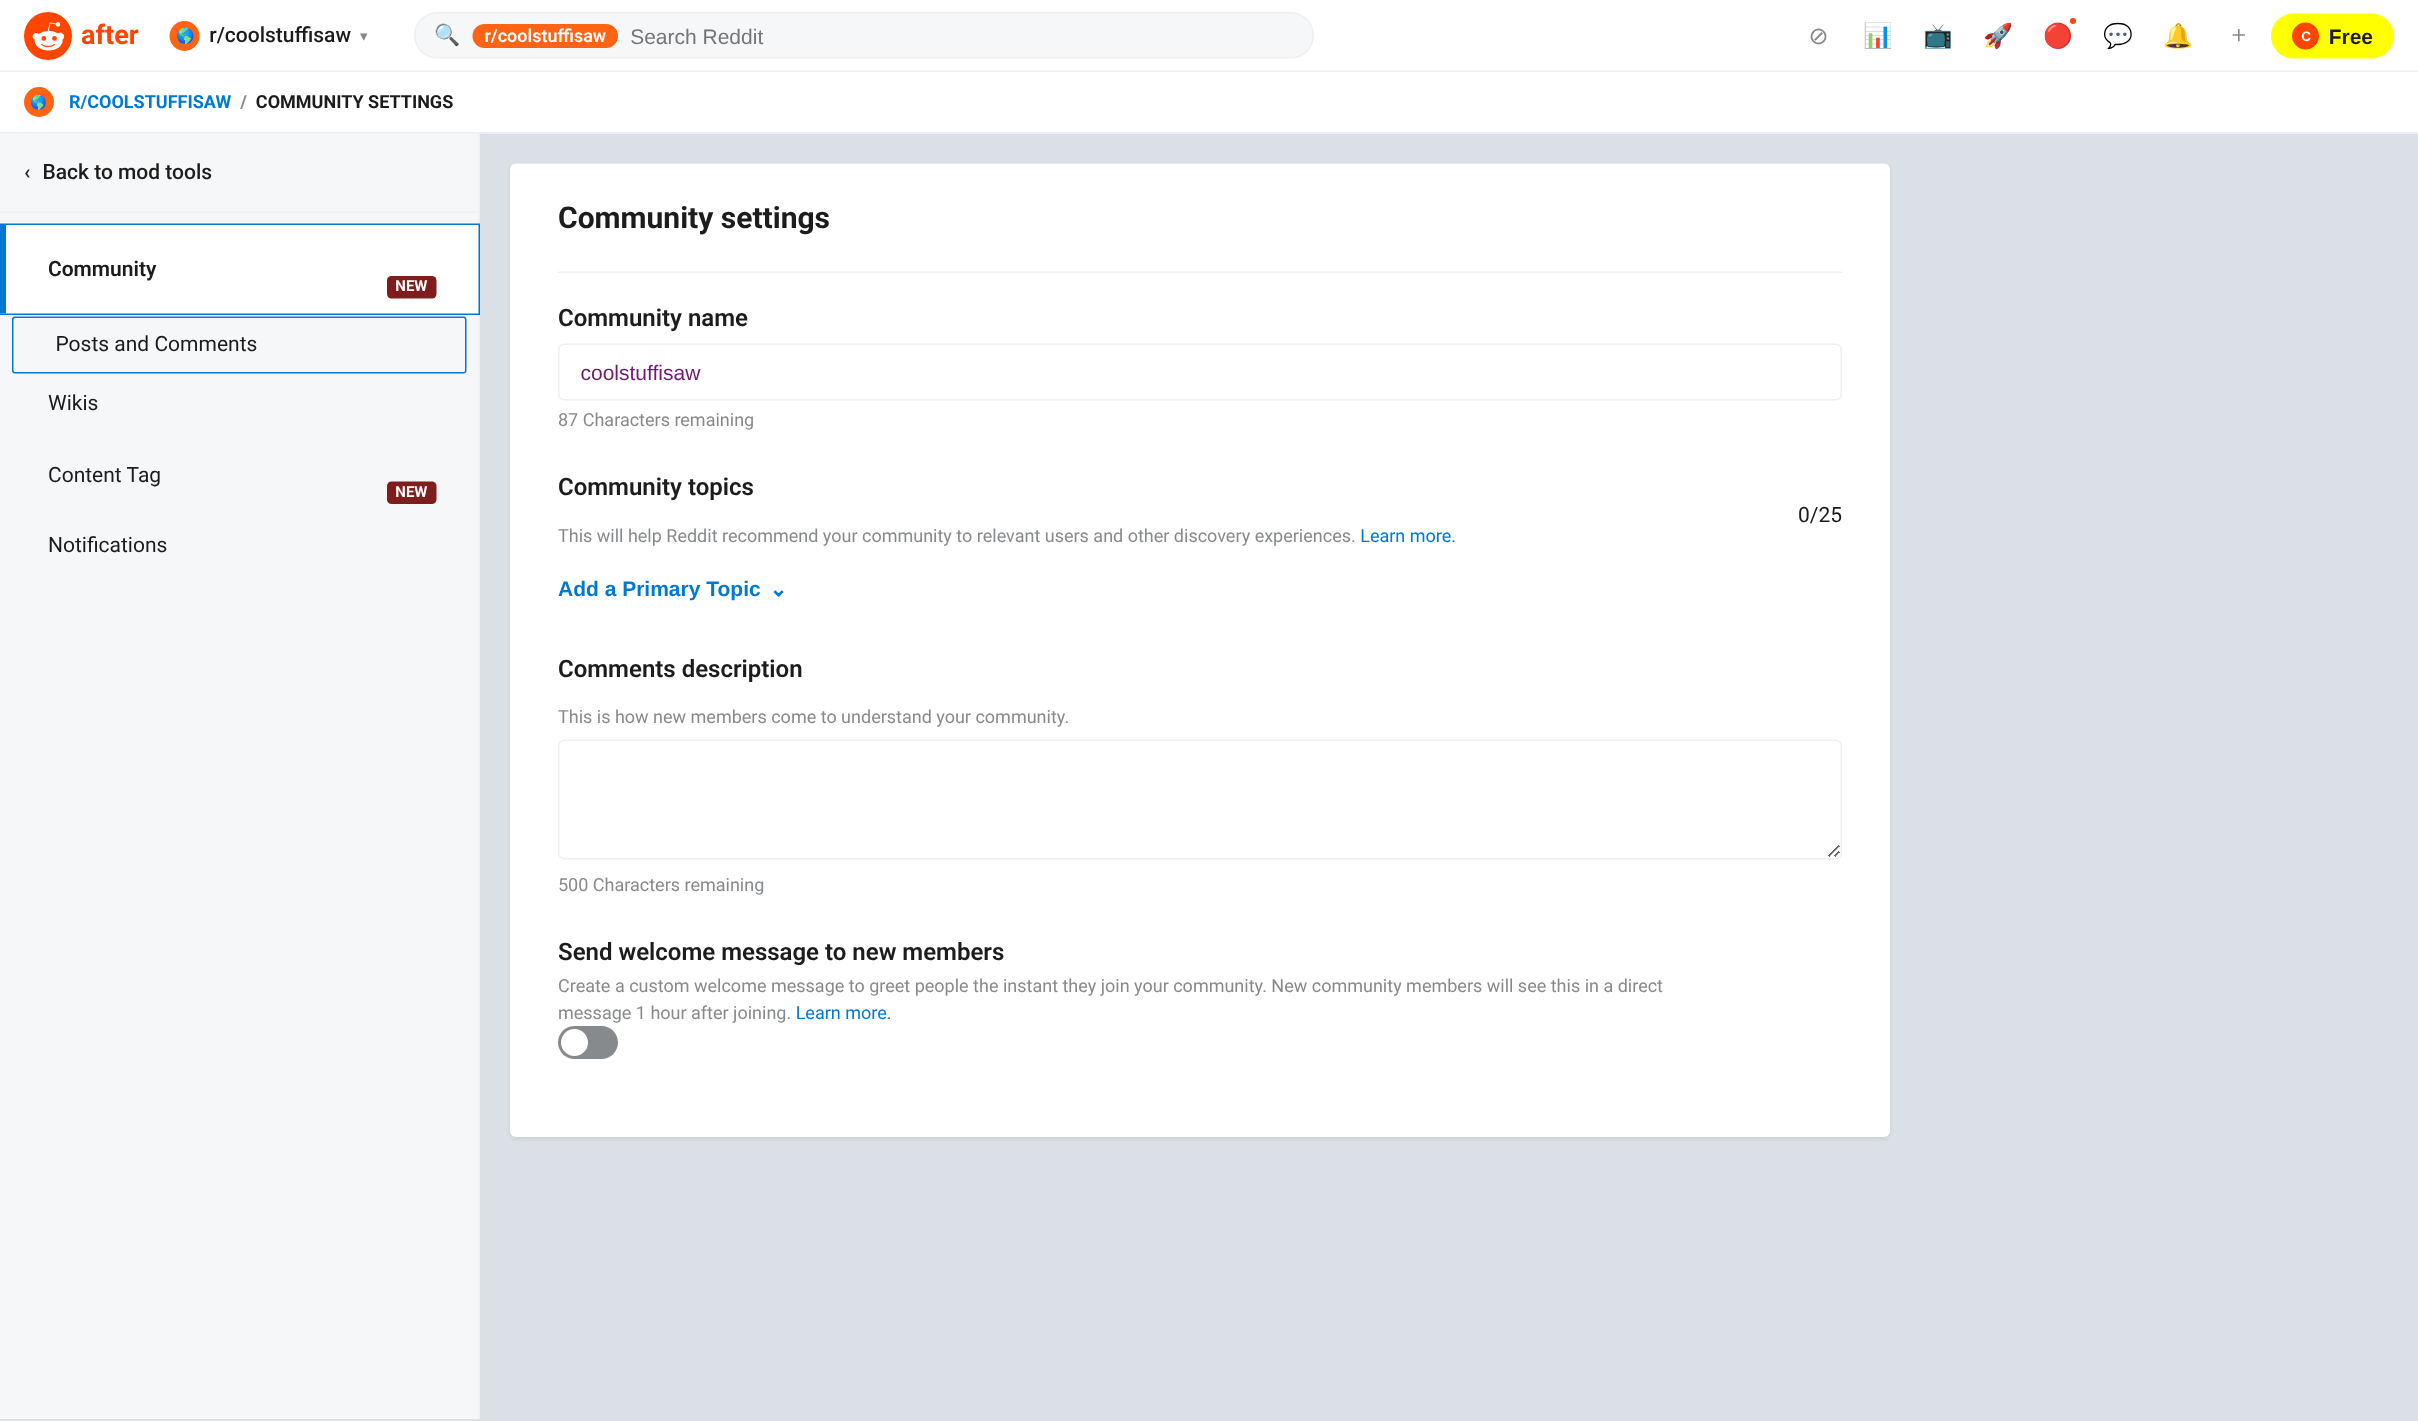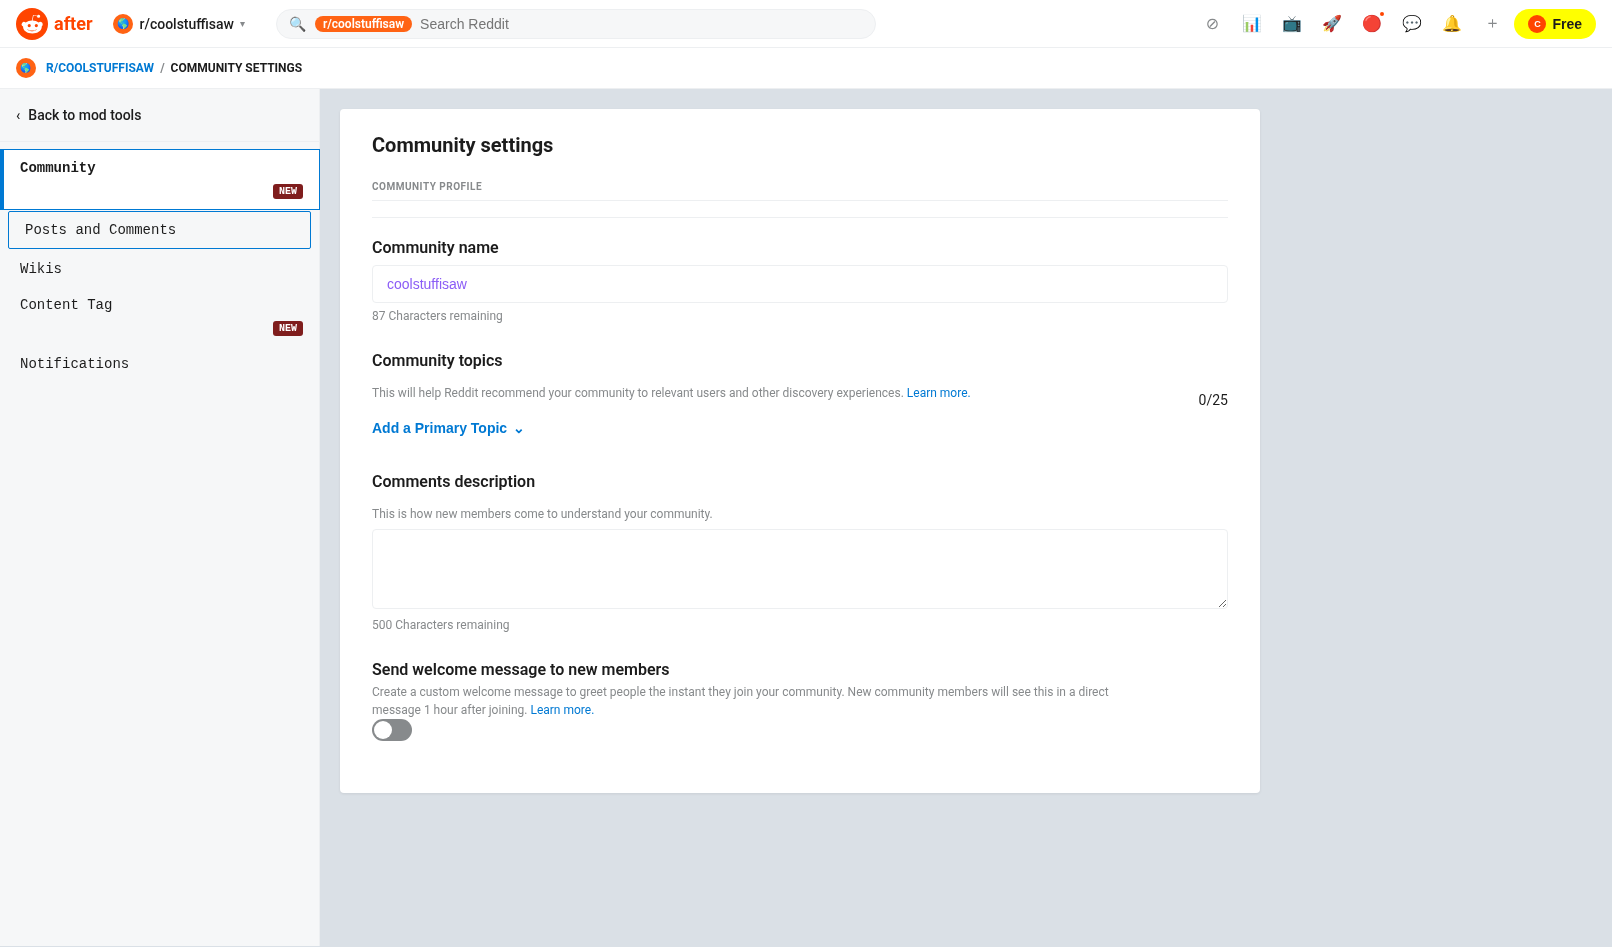--- a/index.html
+++ b/index.html
@@ -62,23 +62,23 @@
       padding: 0; flex-shrink: 0;
     }
     .back-link {
       display: flex; align-items: center; gap: 8px; padding: 18px 16px;
       color: #1c1c1c; text-decoration: none; font-size: 14px; font-weight: 500;
       border-bottom: 1px solid #edeff1; cursor: pointer;
     }
     .back-arrow { font-size: 14px; }
     .sidebar-nav { padding: 8px 0; }
     .sidebar-item {
-      display: flex; justify-content: space-between;
-      padding: 10px 16px; cursor: pointer; font-size: 14px; color: #1c1c1c;
-      border-left: 4px solid transparent; text-decoration: none; font-family: Liberation Mono, monospace;
+      display: flex; align-items: center; justify-content: space-between;
+      padding: 10px 28px; cursor: pointer; font-size: 14px; color: #1c1c1c;
+      border-left: 4px solid transparent; text-decoration: none;
     }
     .sidebar-item.active {
       border-left-color: #0079d3; background: #fff; font-weight: 600;
       outline: 1px solid #0079d3;
     }
     .new-badge {
       background: #7f1d1d; color: #fff; font-size: 10px; font-weight: 700;
       padding: 2px 6px; border-radius: 3px; text-transform: uppercase; margin-top: 24px;
     }
 
@@ -93,30 +93,30 @@
       font-size: 10px; font-weight: 700; letter-spacing: 0.5px; color: #878a8c;
       text-transform: uppercase; margin-bottom: 16px; padding-bottom: 8px;
       border-bottom: 1px solid #edeff1;
     }
 
     
     .form-group { margin-bottom: 28px; }
     .form-label { font-size: 16px; font-weight: 600; color: #1c1c1c; margin-bottom: 8px; display: block; }
     .form-input {
       width: 100%; border: 1px solid #edeff1; border-radius: 4px;
-      padding: 10px 14px; font-size: 14px; color: #8b5cf6; outline: none;
+      padding: 10px 14px; font-size: 14px; color: #701a75; outline: none;
       background: #fff;
     }
     .char-remaining { font-size: 12px; color: #878a8c; margin-top: 6px; }
 
     .form-sublabel { font-size: 12px; color: #878a8c; margin-bottom: 8px; margin-top: 16px; }
     .learn-more { color: #0079d3; text-decoration: none; }
 
     .topic-count { font-size: 14px; color: #1c1c1c; float: right; }
-    .topic-header { display: flex; justify-content: space-between; align-items: flex-end; }
+    .topic-header { display: flex; justify-content: space-between; align-items: center; }
     .topic-header-left { flex: 1; }
 
     .add-topic-btn {
       display: inline-flex; align-items: center; gap: 6px;
       color: #0079d3; background: none; border: none; cursor: pointer;
       font-size: 14px; font-weight: 600; padding: 8px 0; margin-top: 4px;
     }
 
     .form-textarea {
       width: 100%; border: 1px solid #edeff1; border-radius: 4px;
@@ -227,21 +227,20 @@
         <span>Notifications</span>
       </div>
     </nav>
   </aside>
 
   <main class="main-content">
     <div class="settings-card">
 
       <h1 class="settings-title">Community settings</h1>
 
-      <div class="section-label">COMMUNITY PROFILE</div>
       <hr class="section-divider">
 
       <div class="form-group">
         <label class="form-label">Community name</label>
         <input class="form-input" type="text" value="coolstuffisaw" style="">
         <div class="char-remaining">
           <span>87</span>
           <span>Characters remaining</span>
         </div>
       </div>

